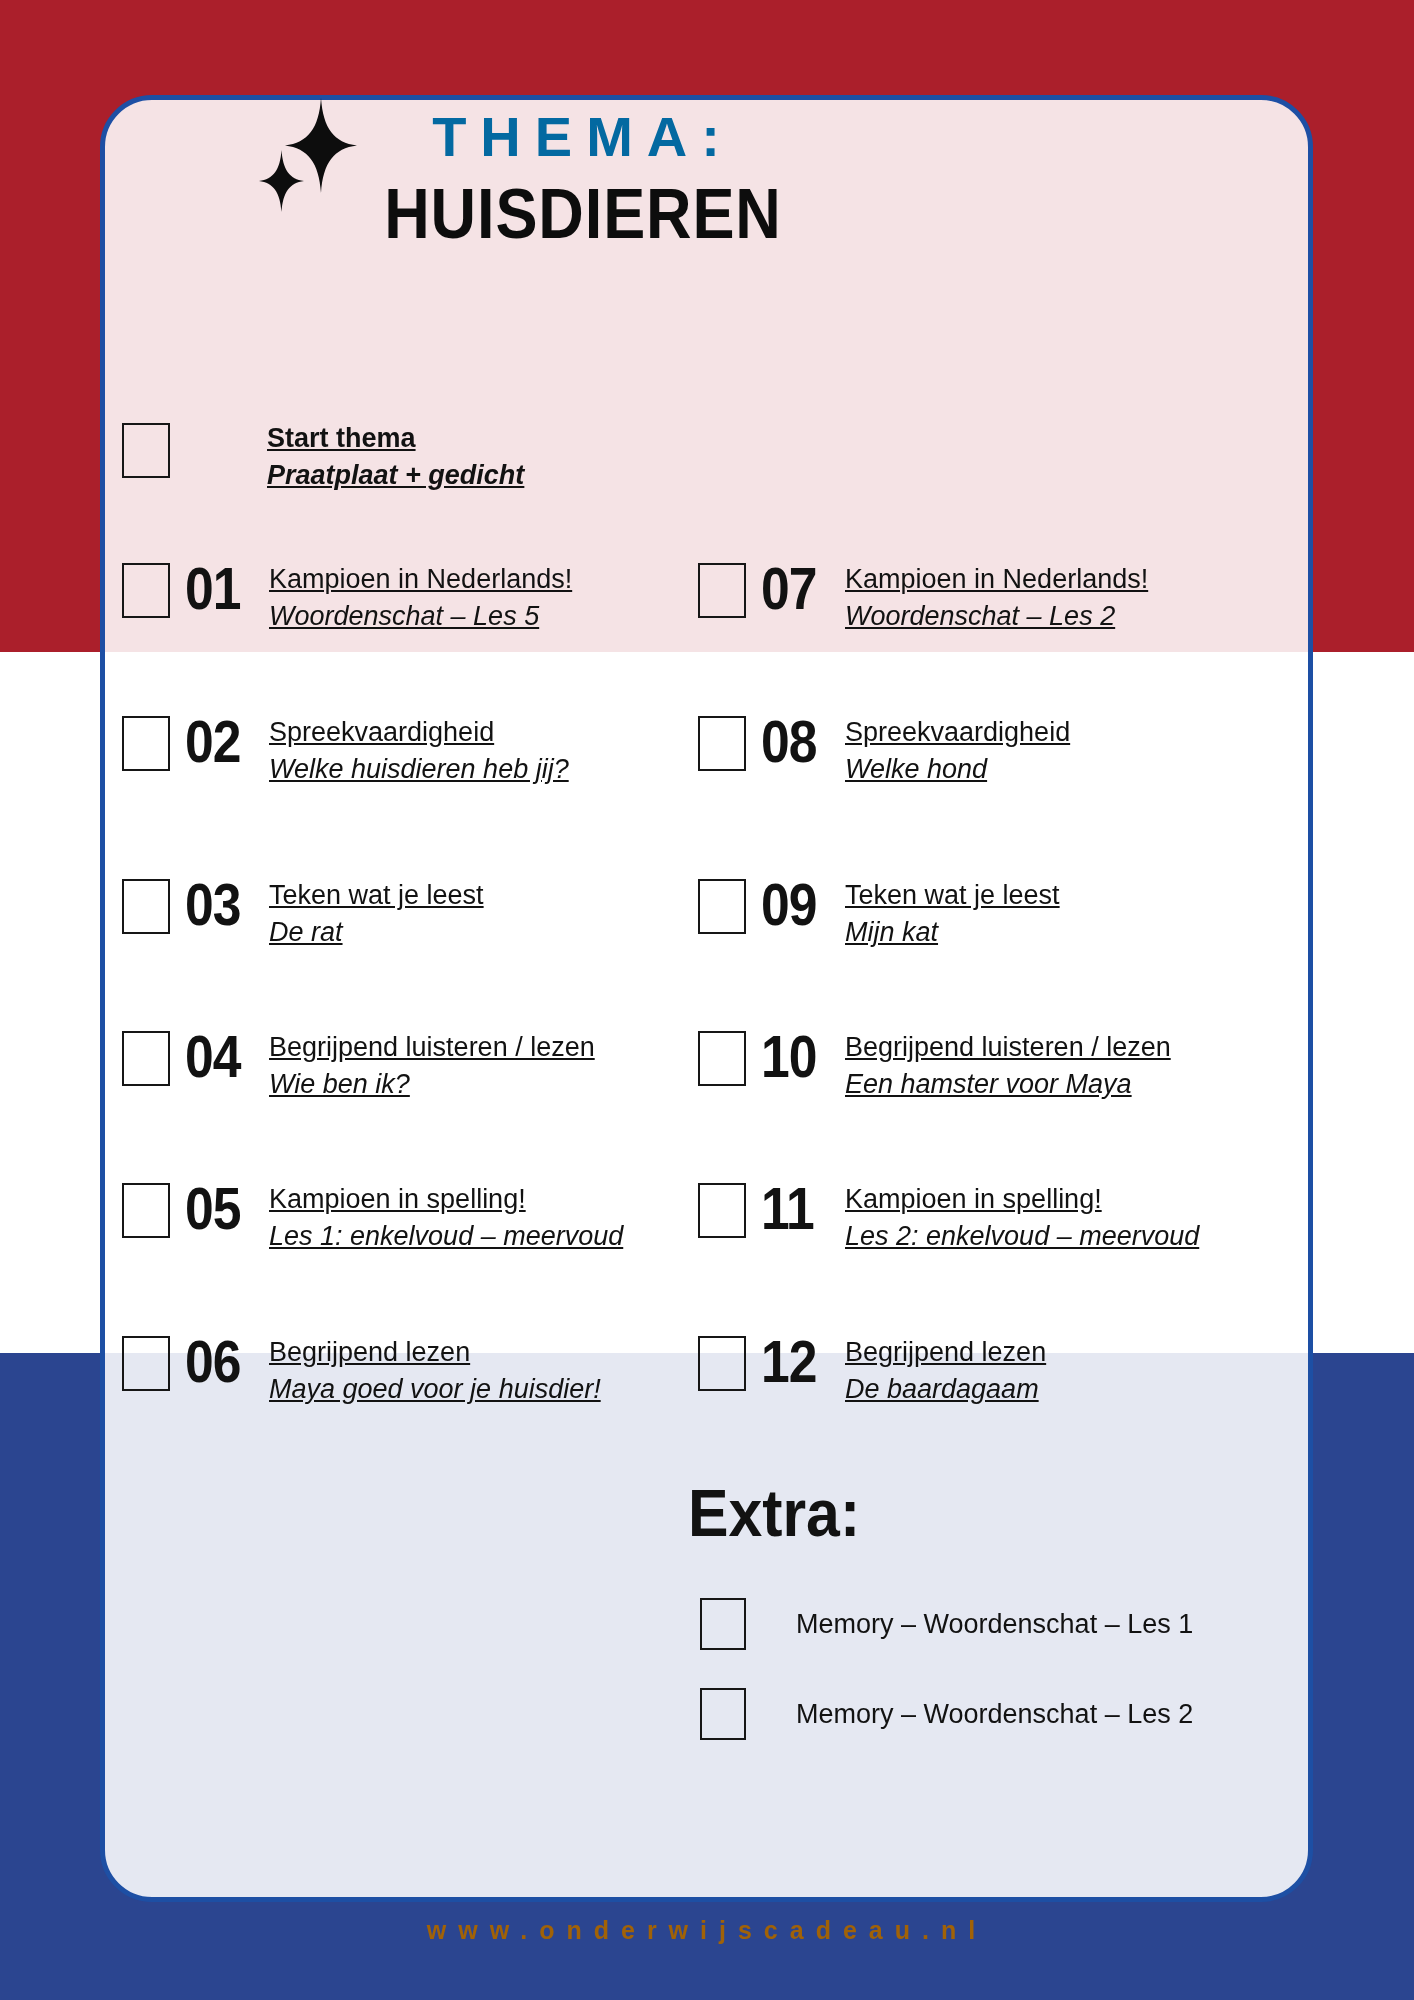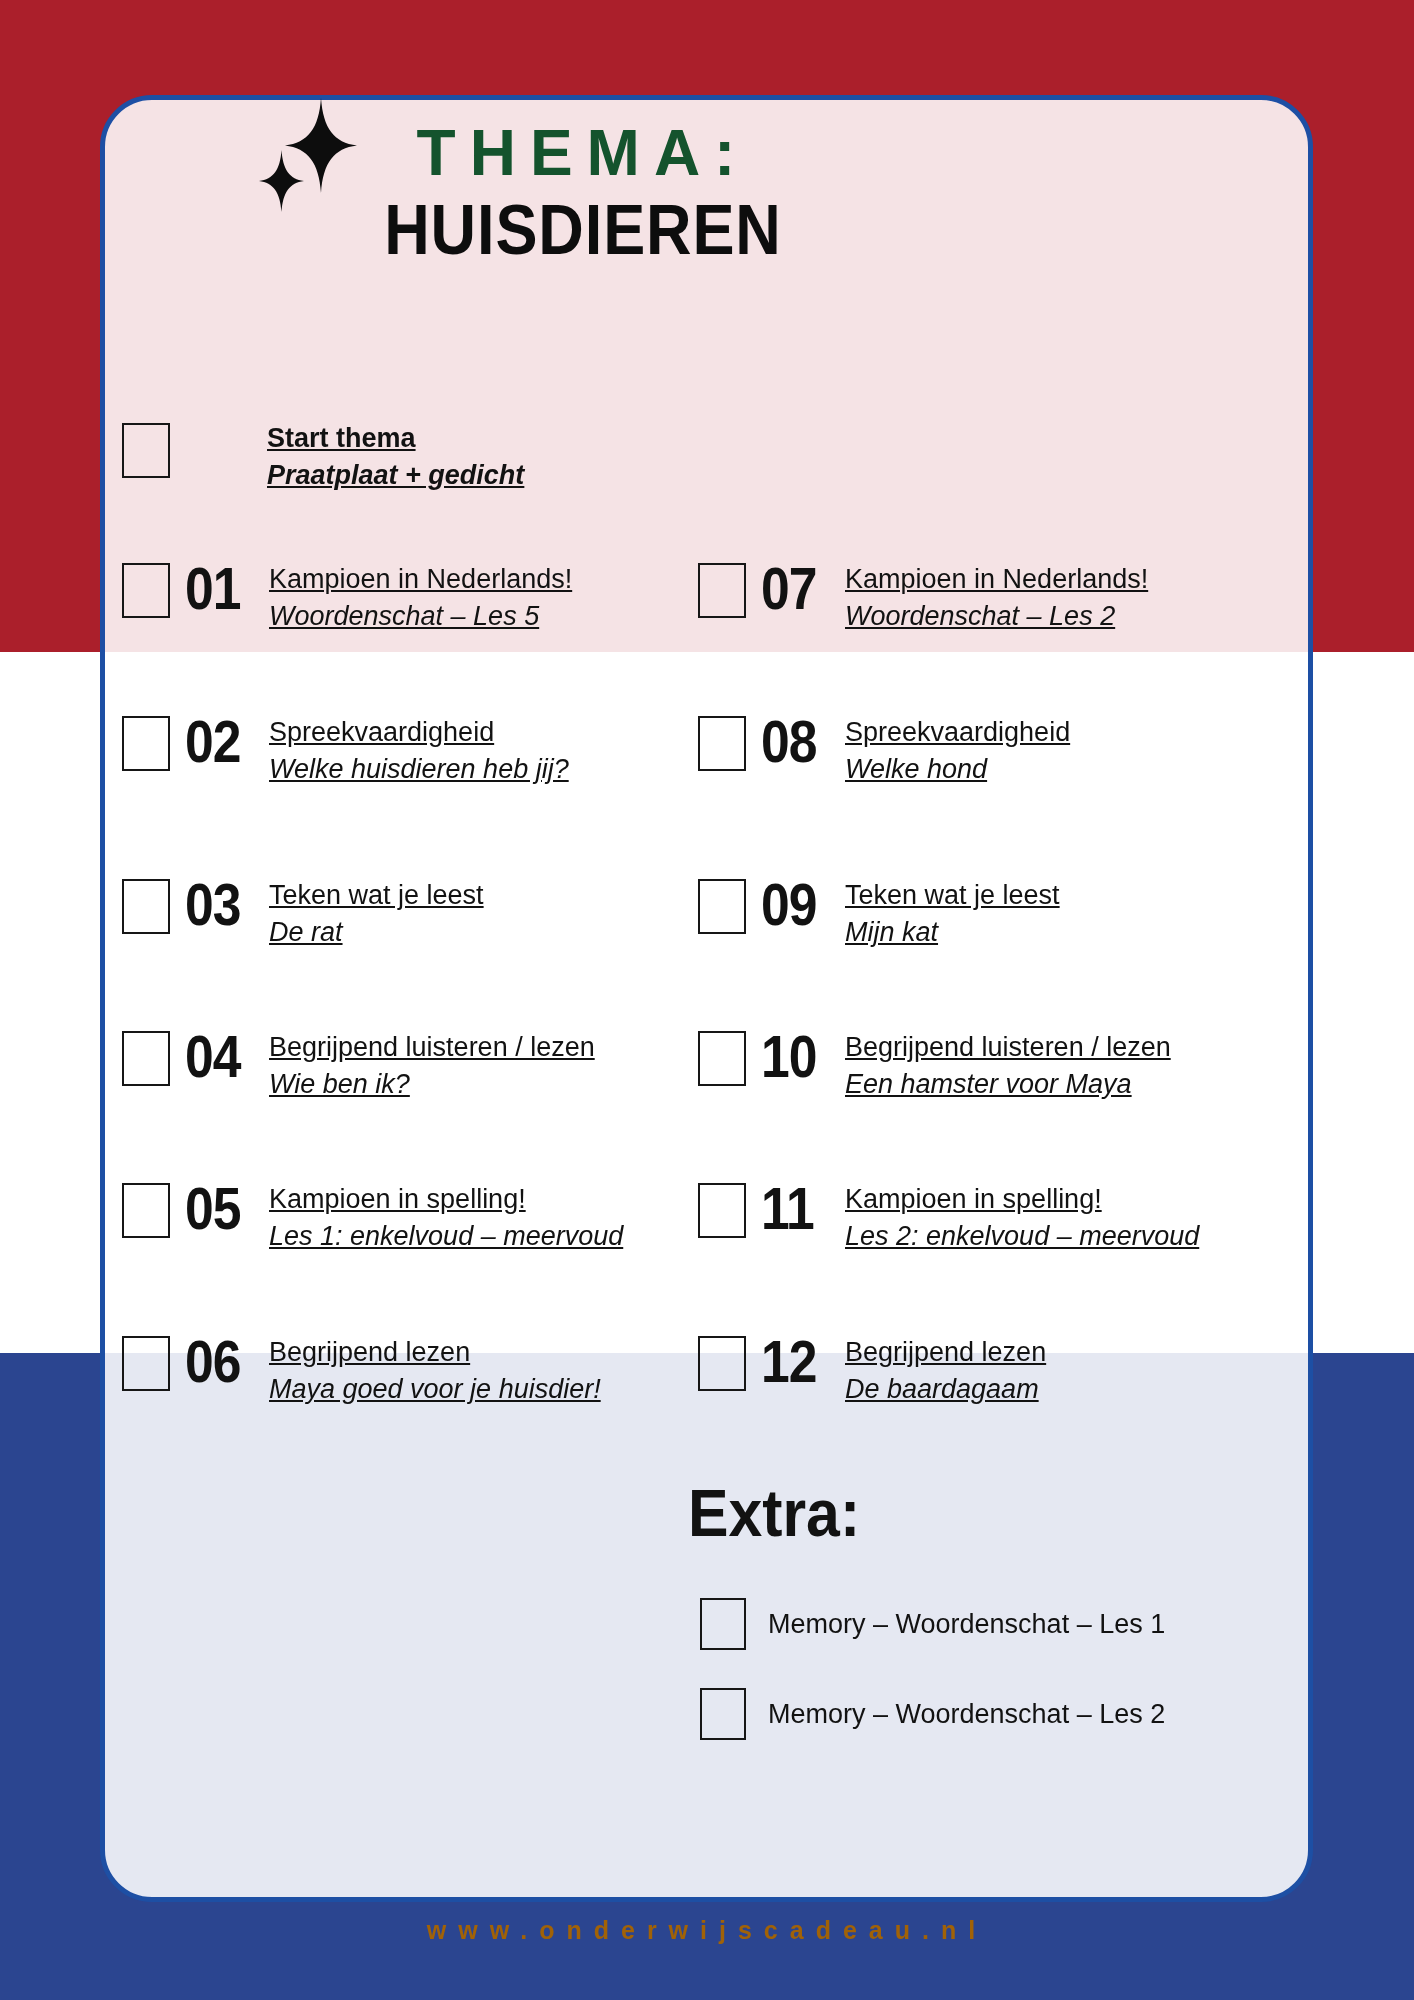--- a/index.html
+++ b/index.html
@@ -23,22 +23,22 @@
     left:100px;top:95px;
     width:1213px;height:1807px;
     box-sizing:border-box;
     background:rgba(255,255,255,0.88);
     border:5px solid #1D4FA4;
     border-radius:52px;
   }
 
   .title-wrap{position:absolute;left:178px;top:8px;width:600px;text-align:center;}
   .title-prefix{
-    font-size:64px;font-weight:600;letter-spacing:14px;
-    line-height:58px;color:#14532d;margin-top:16px;
+    font-size:56px;font-weight:600;letter-spacing:14px;
+    line-height:58px;color:#0369a1;
   }
   .title-main{
     font-size:70px;font-weight:700;letter-spacing:1px;
     line-height:76px;margin-top:10px;color:#0d0d0d;
     transform:scaleX(0.9);transform-origin:center;
   }
 
   .sparkles{position:absolute;left:140px;top:-4px;}
 
   .item{position:absolute;display:flex;align-items:flex-start;}
@@ -60,21 +60,21 @@
 
   .start-item .txt{margin-left:97px;padding-top:0;}
   .start-item .t{font-weight:700;}
   .start-item .s{font-weight:700;font-style:italic;}
 
   .extra-heading{
     position:absolute;left:583px;top:1378px;
     font-size:66px;font-weight:700;line-height:70px;
     transform:scaleX(0.92);transform-origin:left center;
   }
-  .memory-item{position:absolute;display:flex;align-items:center;}
+  .memory-item{position:absolute;display:flex;align-items:center;gap:28px;}
   .memory-item .cb{width:42px;height:48px;margin-top:0;}
   .memory-item .m{font-size:27px;margin-left:22px;white-space:nowrap;}
 
   .footer{
     position:absolute;left:0;top:1916px;width:100%;
     text-align:center;color:#a16207;
     font-size:25px;font-weight:700;letter-spacing:12px;
     white-space:nowrap;
   }
 </style>

